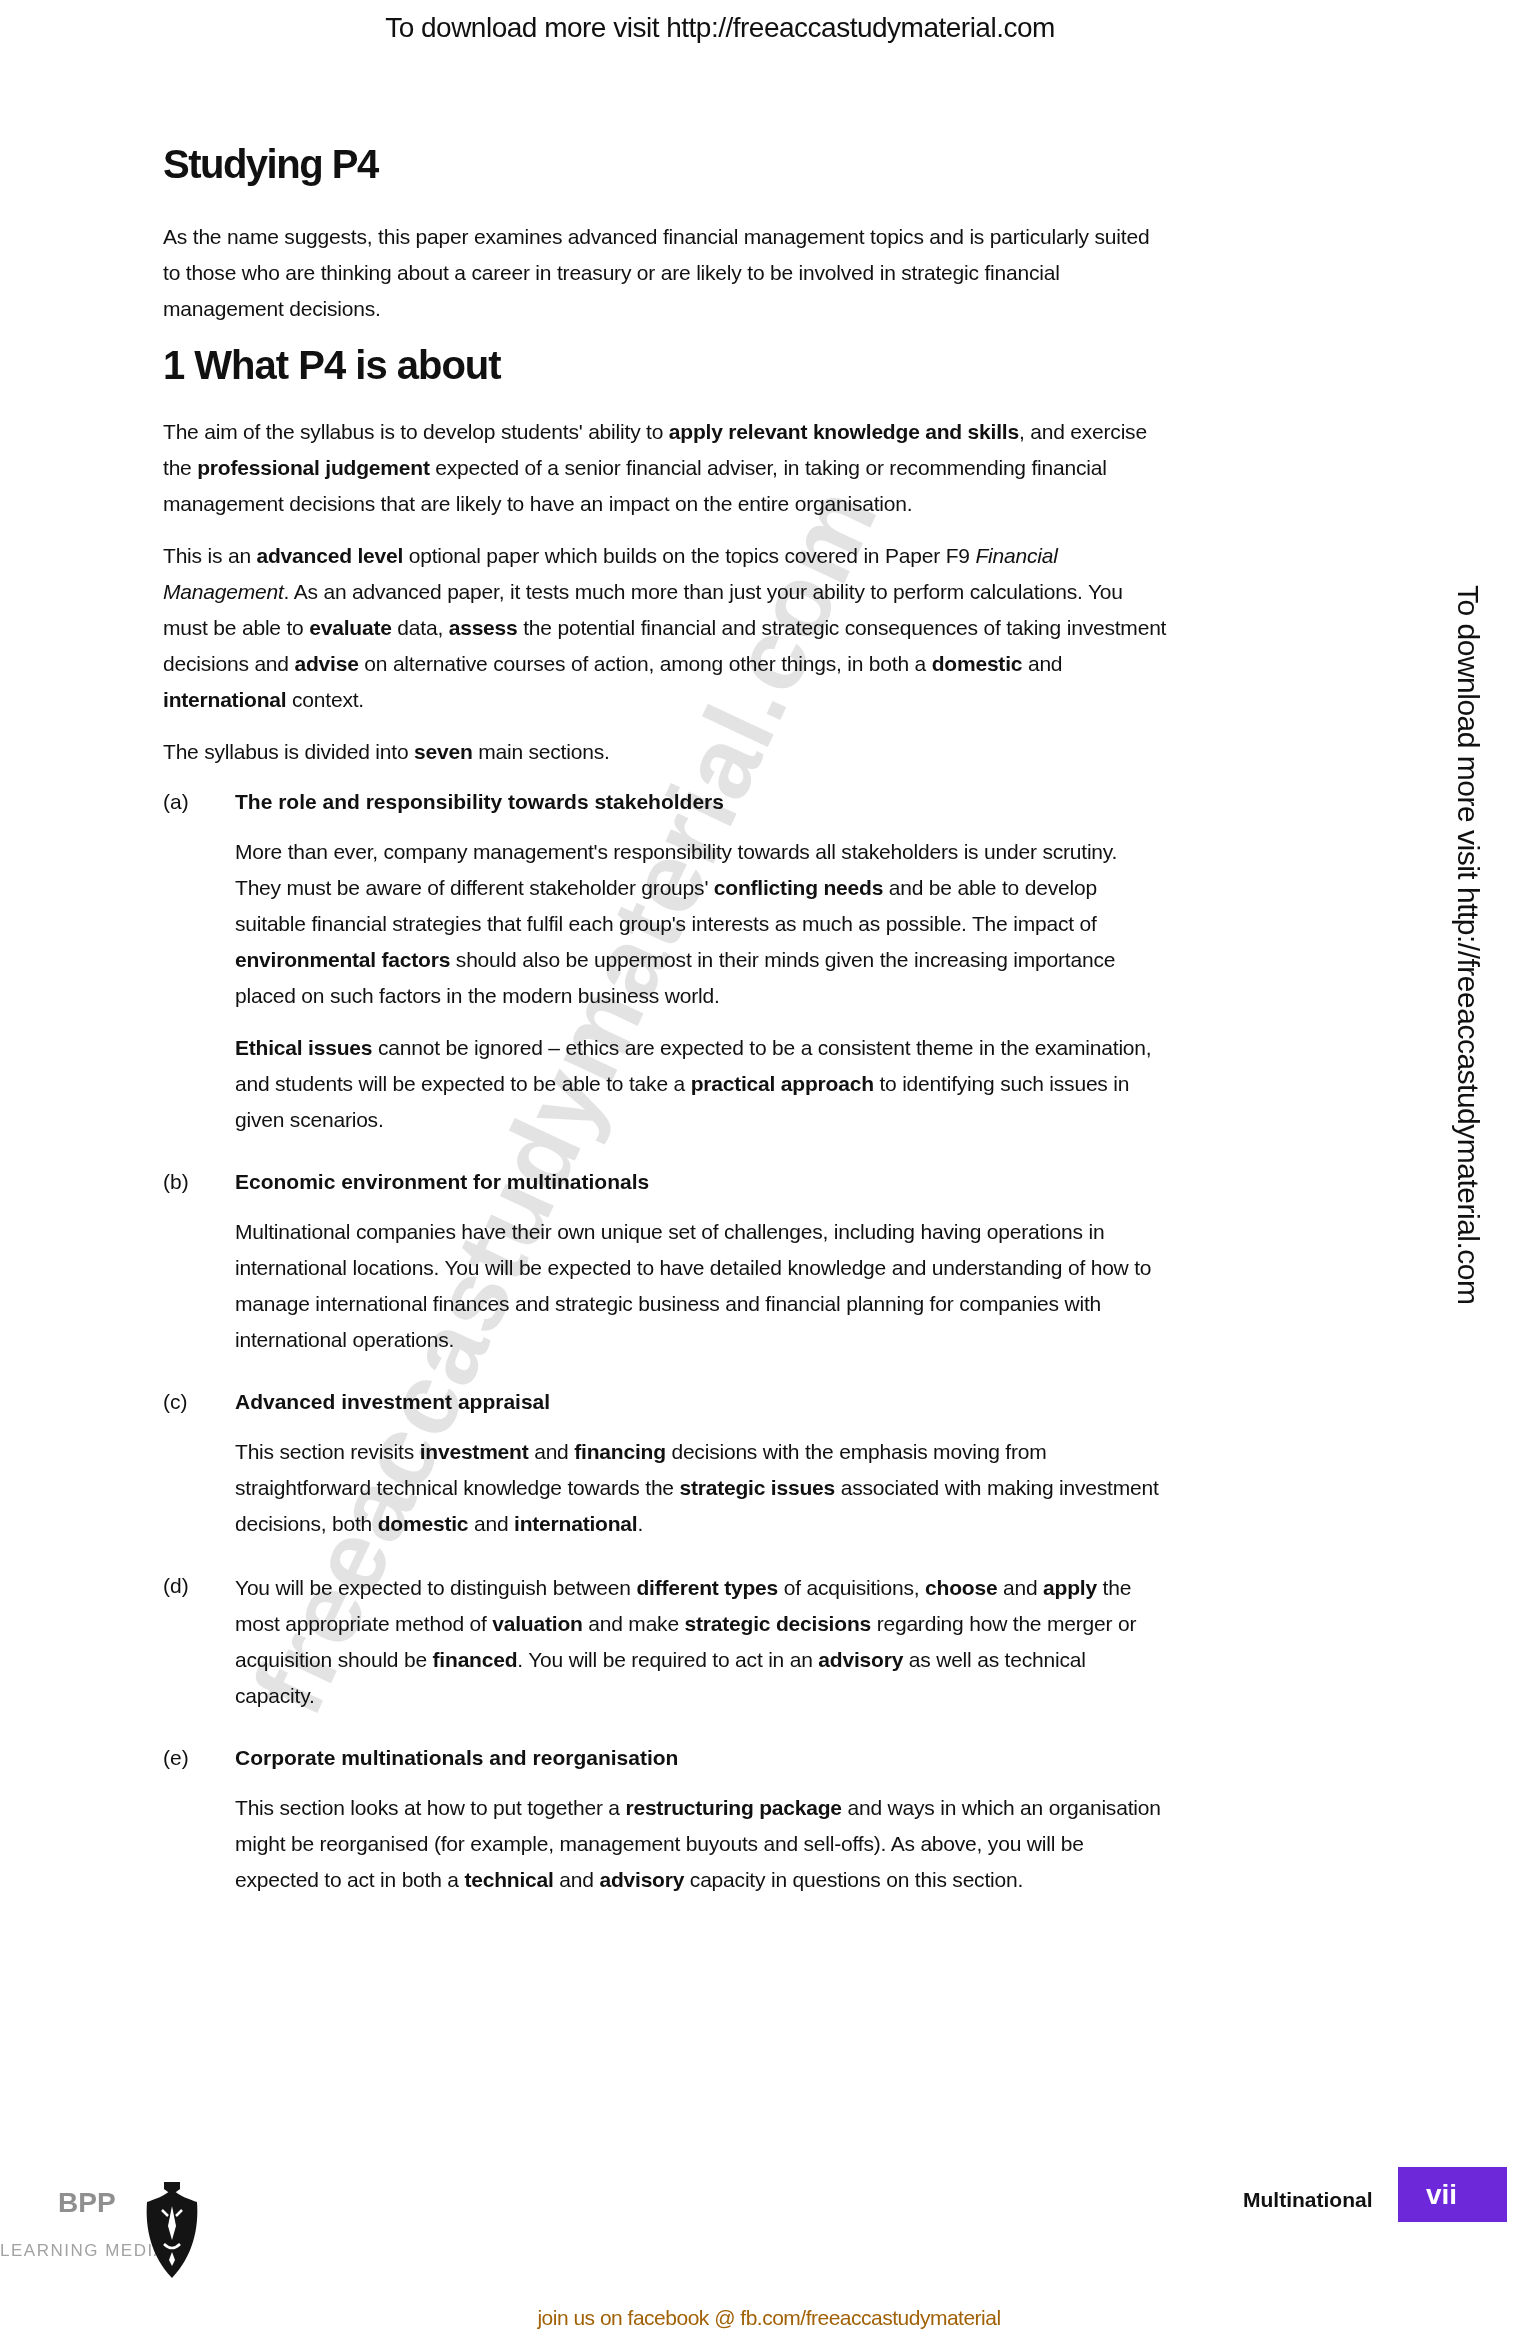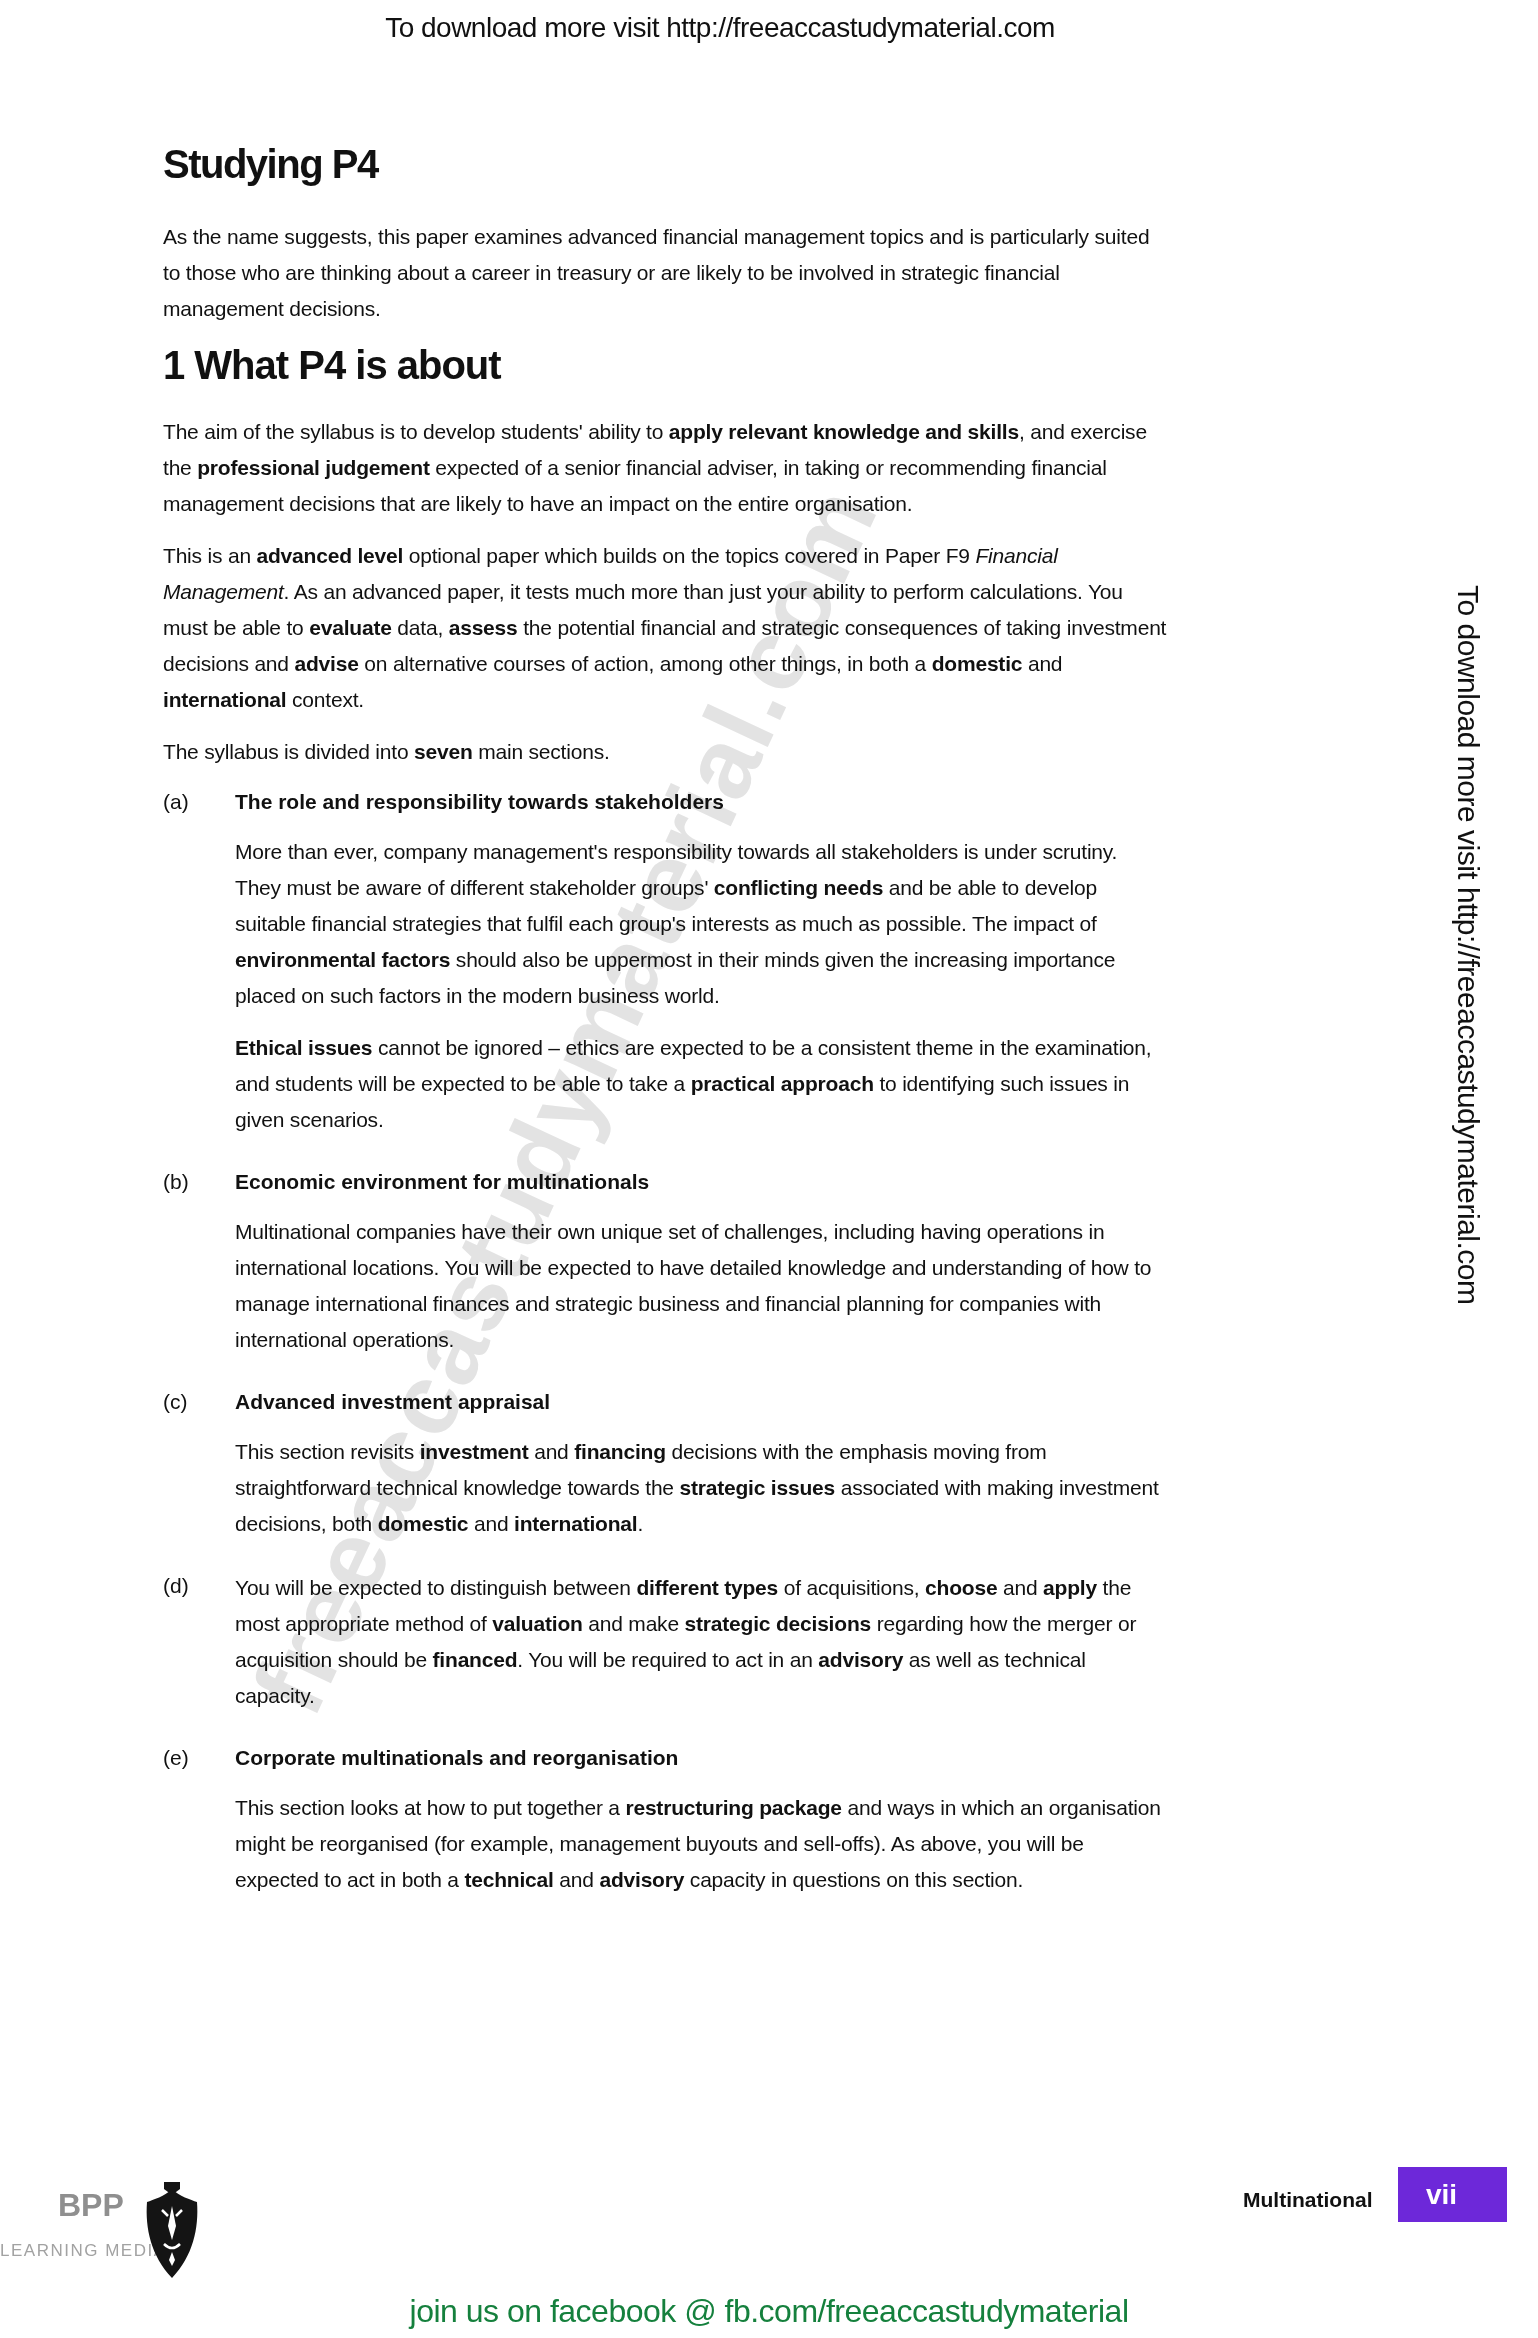--- a/index.html
+++ b/index.html
@@ -12,21 +12,21 @@
     background: #ffffff;
     overflow: hidden;
   }
   
   .top-banner {
     position:absolute; top:12px; left:0; width:1440px;
     text-align:center; font-size:28px; letter-spacing:-0.5px; color:#111;
   }
   .fb-banner {
     position:absolute; bottom:8px; left:0; width:1538px;
-    text-align:center; font-size:32px; letter-spacing:-0.5px; color:#15803d;
+    text-align:center; font-size:21px; letter-spacing:-0.5px; color:#a16207;
   }
   
   .side-banner {
     position:absolute; top:585px; right:22px; height:1130px;
     writing-mode: vertical-rl;
     font-size:30px; letter-spacing:-0.5px; color:#111; white-space:nowrap;
   }
   
   .watermark {
     position:absolute; left:565px; top:1100px;
@@ -56,21 +56,21 @@
   .list-item { display:flex; margin-bottom:12px; }
   .list-label { width:72px; flex:0 0 72px; font-size:21px; line-height:32px; }
   .list-body { flex:1; }
   .list-heading {
     font-size:21px; line-height:32px; font-weight:bold; margin-bottom:16px;
   }
   
   .brand-block { position:absolute; left:0; top:2183px; width:215px; z-index:1; }
   .brand-name {
     position:absolute; left:58px; top:4px;
-    font-size:32px; font-weight:bold; color:#8f8f8f; letter-spacing:0px;text-align:center;
+    font-size:28px; font-weight:bold; color:#8f8f8f; letter-spacing:0px;text-align:center;
   }
   .brand-sub {
     position:absolute; left:0px; top:58px;
     font-size:17px; color:#a2a2a2; letter-spacing:1.5px; white-space:nowrap;
   }
   .lion { position:absolute; left:143px; top:2180px; z-index:1; }
   .footer-section-label {
     position:absolute; left:1243px; top:2188px;
     font-size:21px; font-weight:bold; color:#111; z-index:1;
   }

